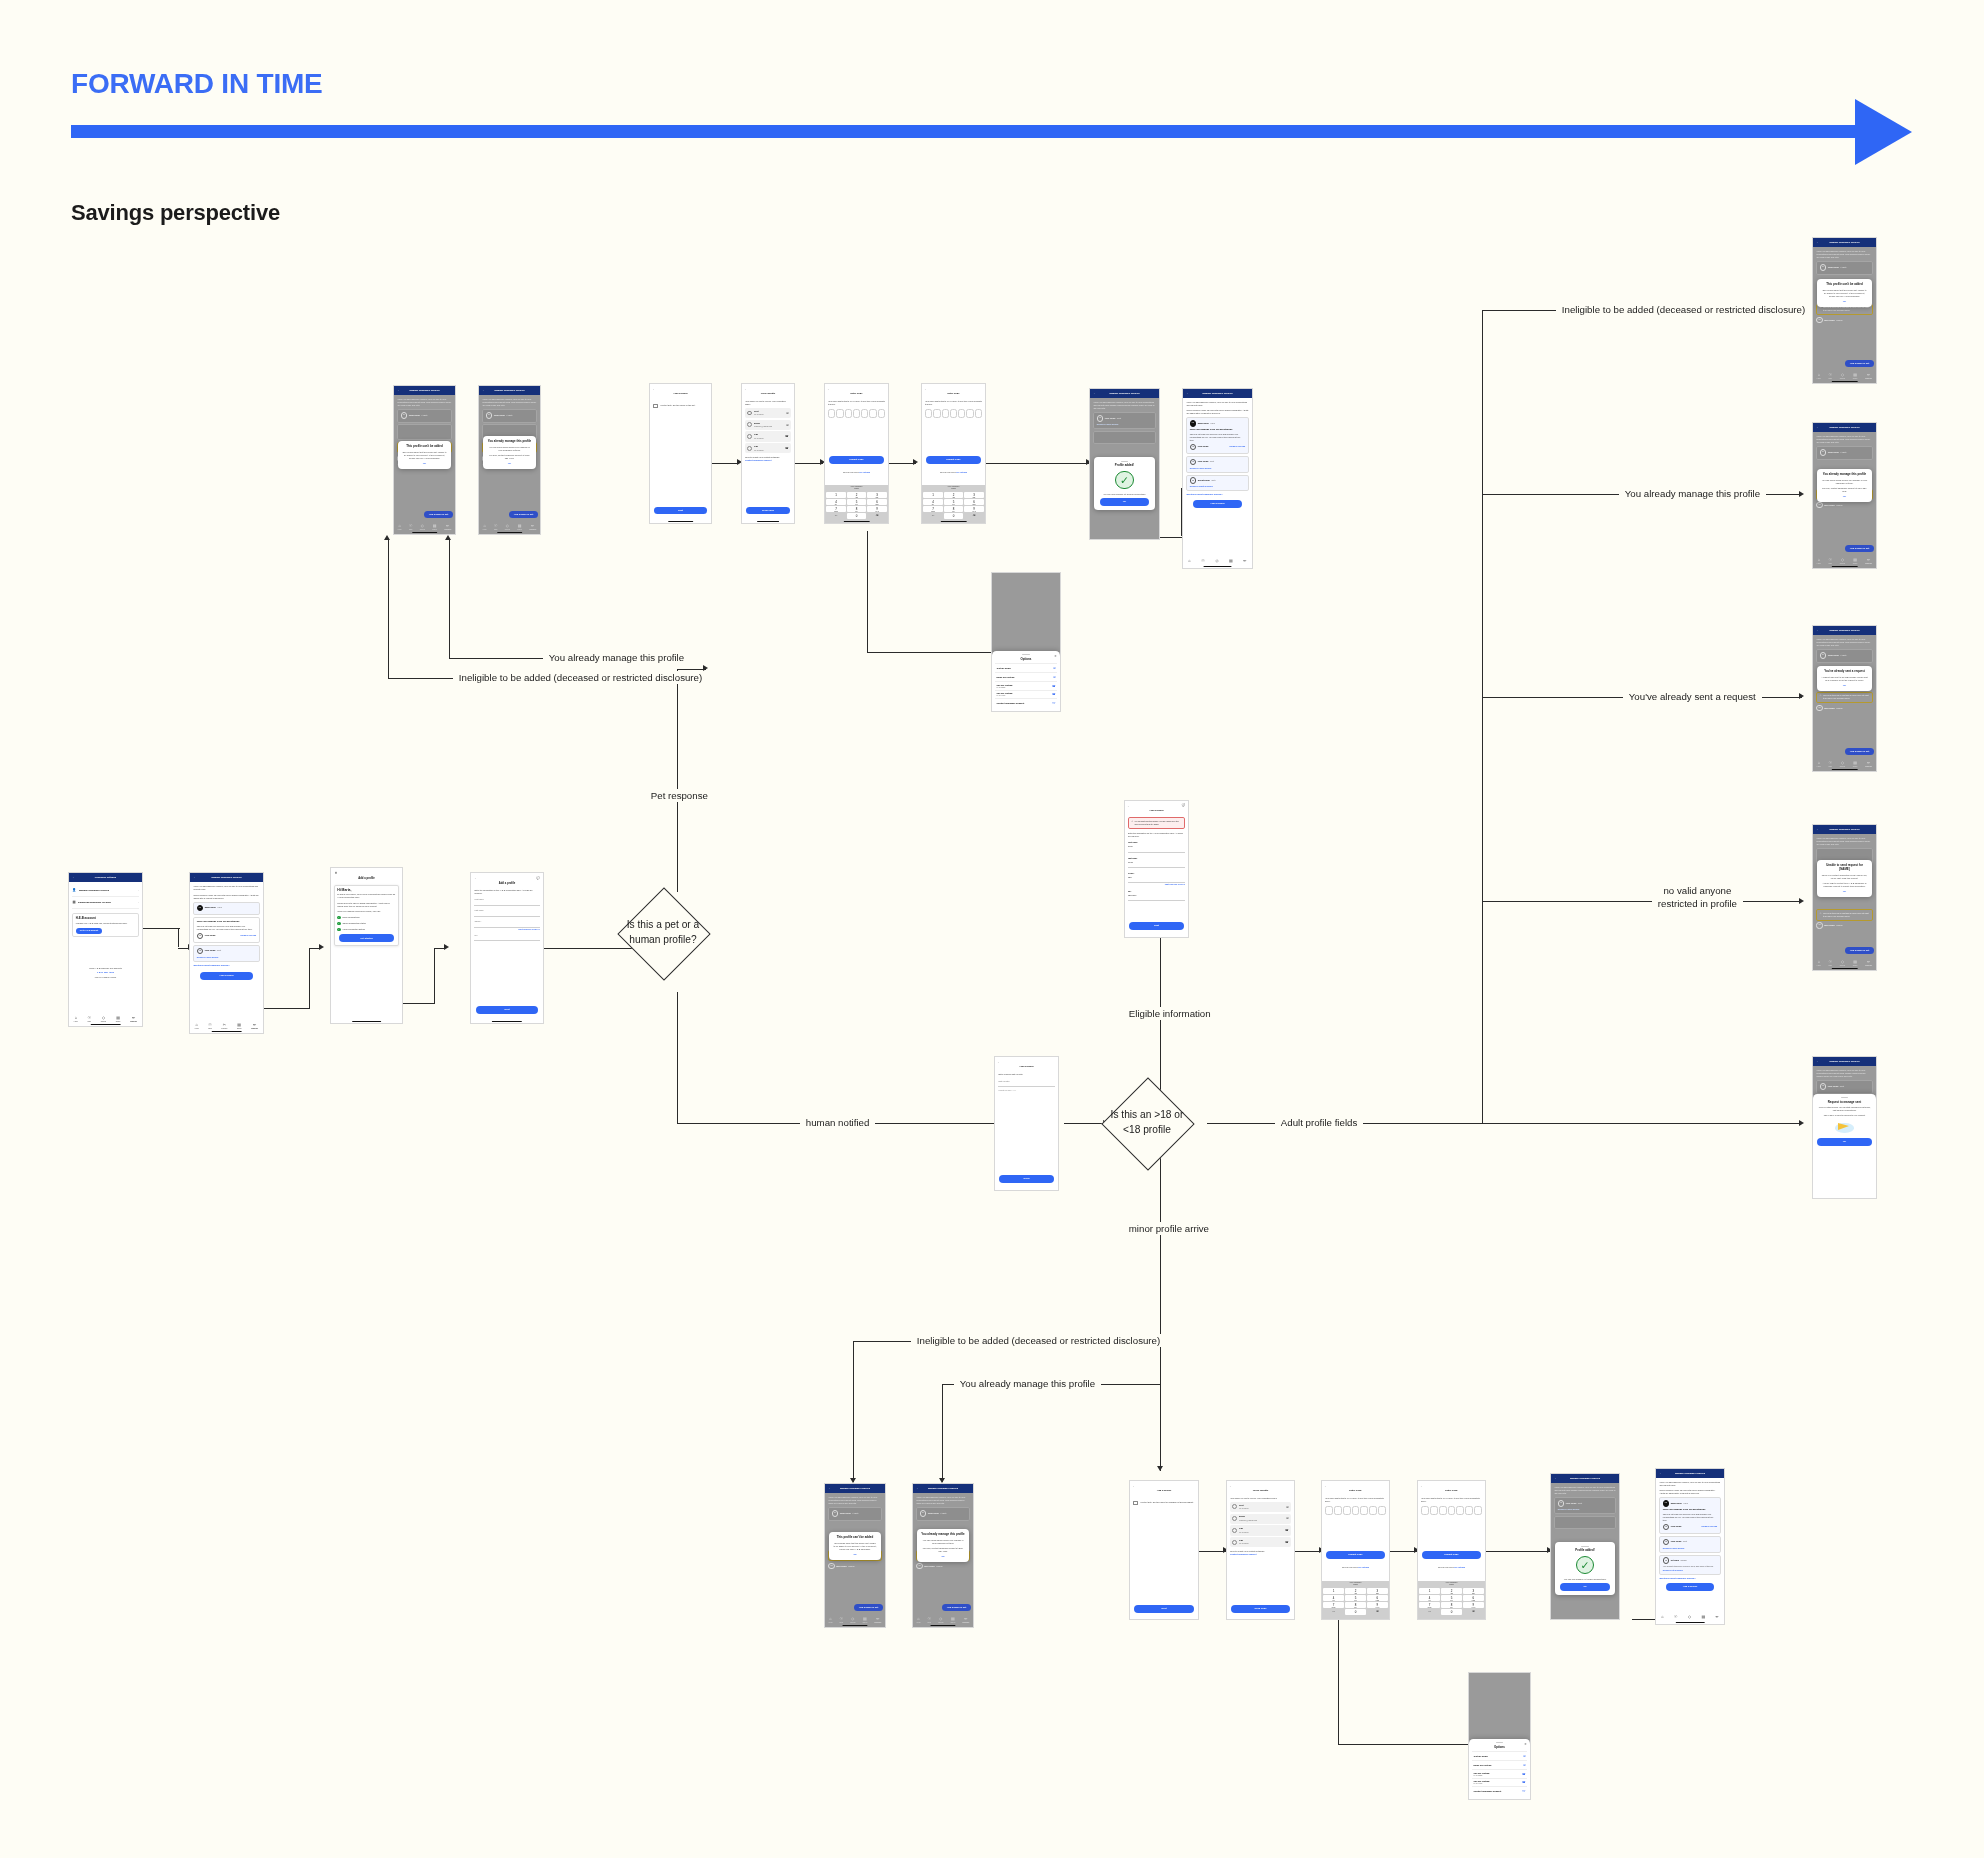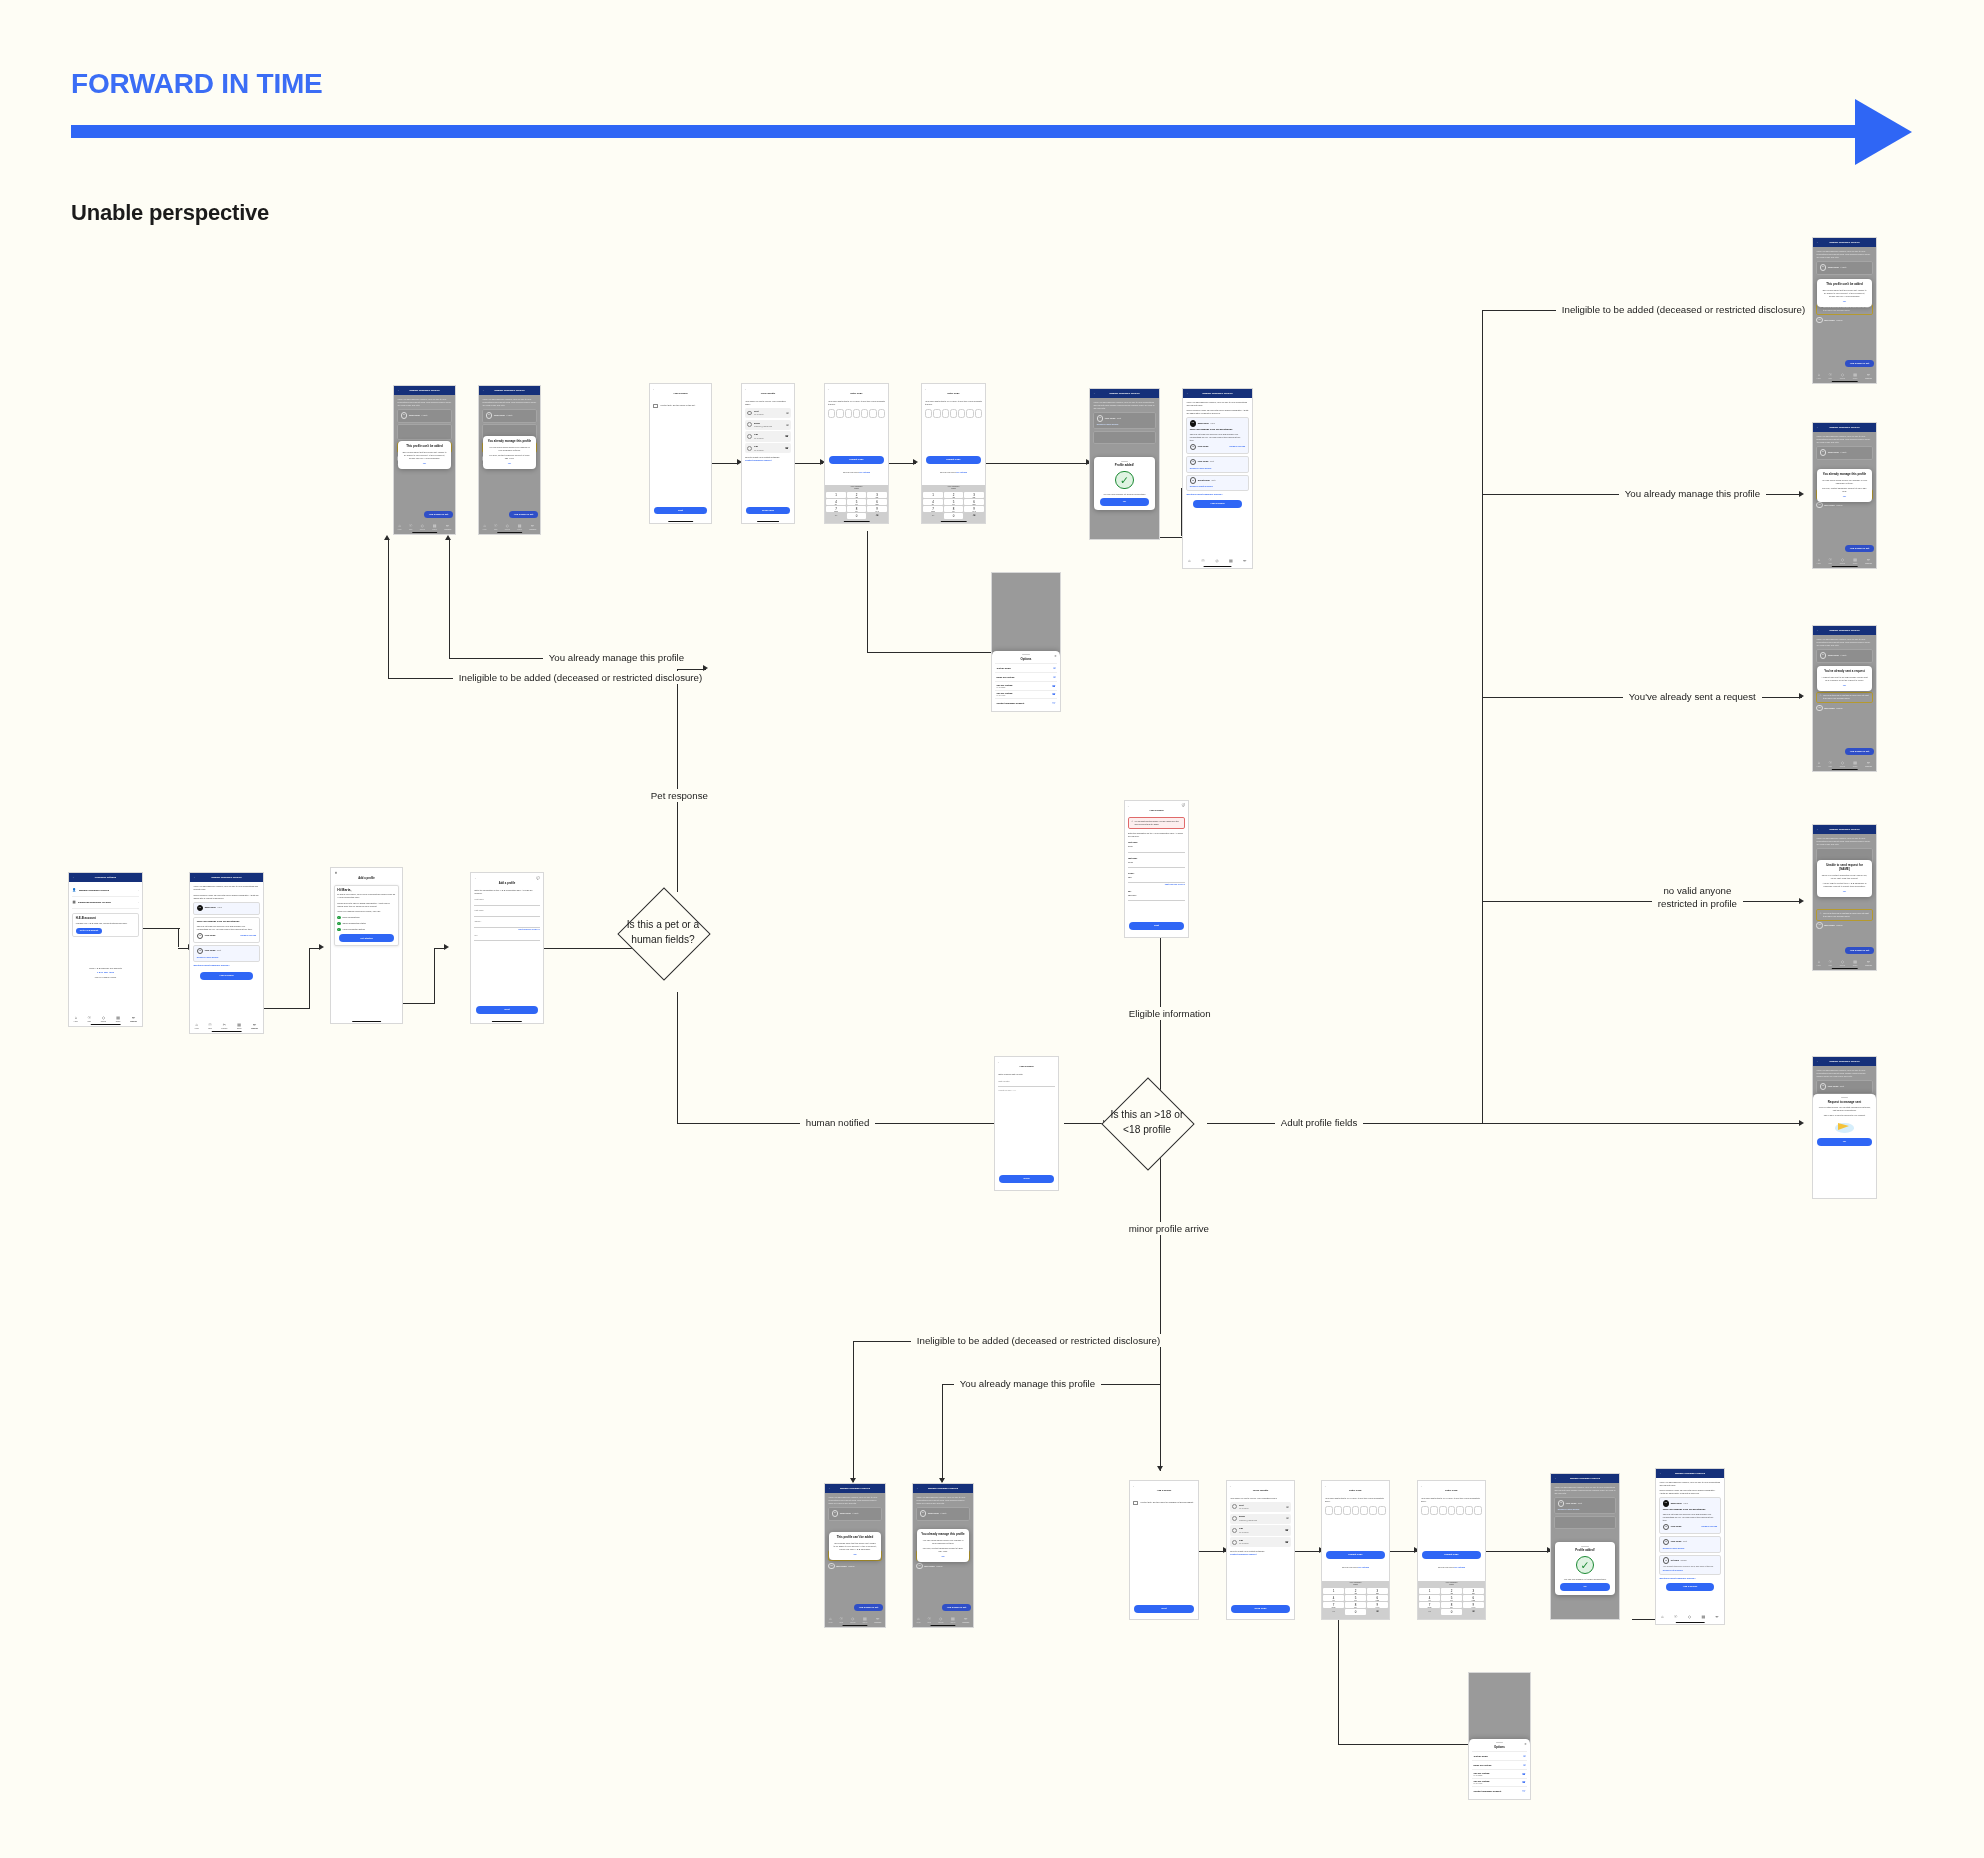--- a/index.html
+++ b/index.html
@@ -129,21 +129,21 @@
   .srow .ic{color:#2f66f5;font-size:2.9px;}
 </style>
 </head>
 <body>
 
 <div id="canvas">
 
   <div class="fit-title">FORWARD IN TIME</div>
   <div class="fit-bar"></div>
   <div class="fit-arrow"></div>
-  <div class="page-sub">Unable perspective</div>
+  <div class="page-sub">Savings perspective</div>
 
   <div class="ln lnh" style="left:141px;top:928px;width:39px;"></div>
   <div class="ln lnv" style="left:178px;top:928px;height:19.4px;"></div>
   <div class="ln lnh" style="left:178px;top:948px;width:10.7px;"></div>
   <div class="arrowhead" style="left:188px;top:944px;"></div>
 
   <div class="ln lnh" style="left:257px;top:1008px;width:53px;"></div>
   <div class="ln lnv" style="left:309px;top:948px;height:61px;"></div>
   <div class="ln lnh" style="left:309px;top:948px;width:10.7px;"></div>
   <div class="arrowhead" style="left:319px;top:944px;"></div>
@@ -248,21 +248,21 @@
   <div class="arrowhead" style="left:1547px;top:1547px;"></div>
   <div class="ln lnh" style="left:1632px;top:1619px;width:24px;"></div>
   <div class="ln lnv" style="left:1655px;top:1574px;height:45px;"></div>
   <div class="ln lnh" style="left:1655px;top:1574px;width:10.7px;"></div>
   <div class="arrowhead" style="left:1665px;top:1571px;"></div>
 
   <div class="ln lnv" style="left:1338px;top:1584px;height:160px;"></div>
   <div class="ln lnh" style="left:1338px;top:1744px;width:131px;"></div>
 
   <div class="diamond" style="left:631px;top:901px;width:64px;height:64px;"></div>
-  <div class="diamond-label" style="left:631px;top:901px;width:90px;height:90px;margin-left:-13px;margin-top:-13px;">Is this a pet or a human fields?</div>
+  <div class="diamond-label" style="left:631px;top:901px;width:90px;height:90px;margin-left:-13px;margin-top:-13px;">Is this a pet or a human profile?</div>
 
   <div class="diamond" style="left:1115px;top:1091px;width:64px;height:64px;"></div>
   <div class="diamond-label" style="left:1115px;top:1091px;width:90px;height:90px;margin-left:-13px;margin-top:-13px;">Is this an &gt;18 or &lt;18 profile</div>
 
   <div class="phone" style="left:68px;top:872px;width:73px;height:153px;">
     <div class="ph-nav">
       <span class="bk">←</span>
       <span>Pharmacy settings</span>
     </div>
     <div class="ph-body">

